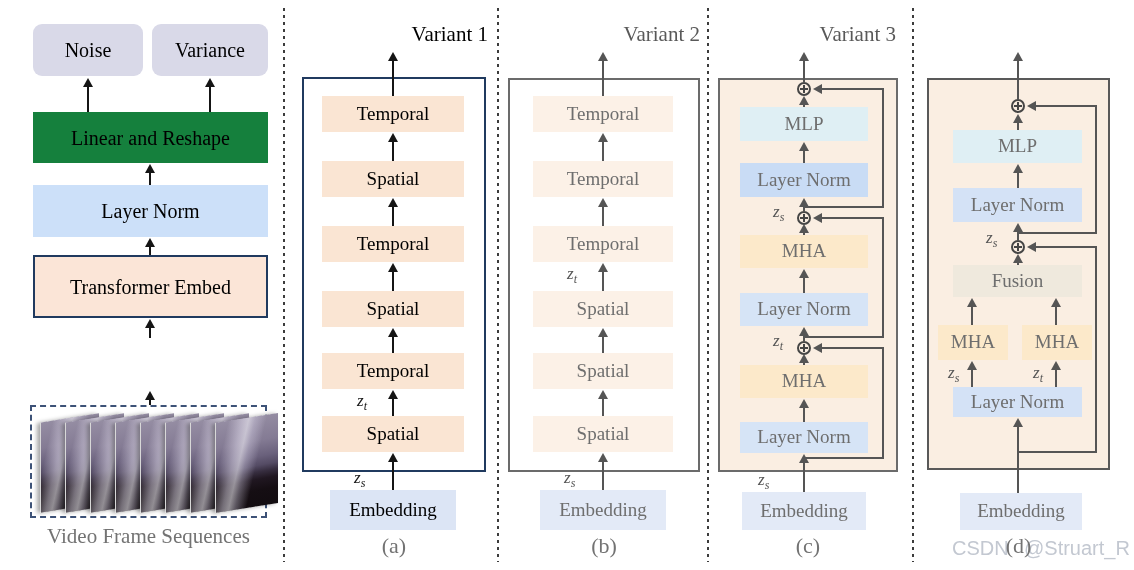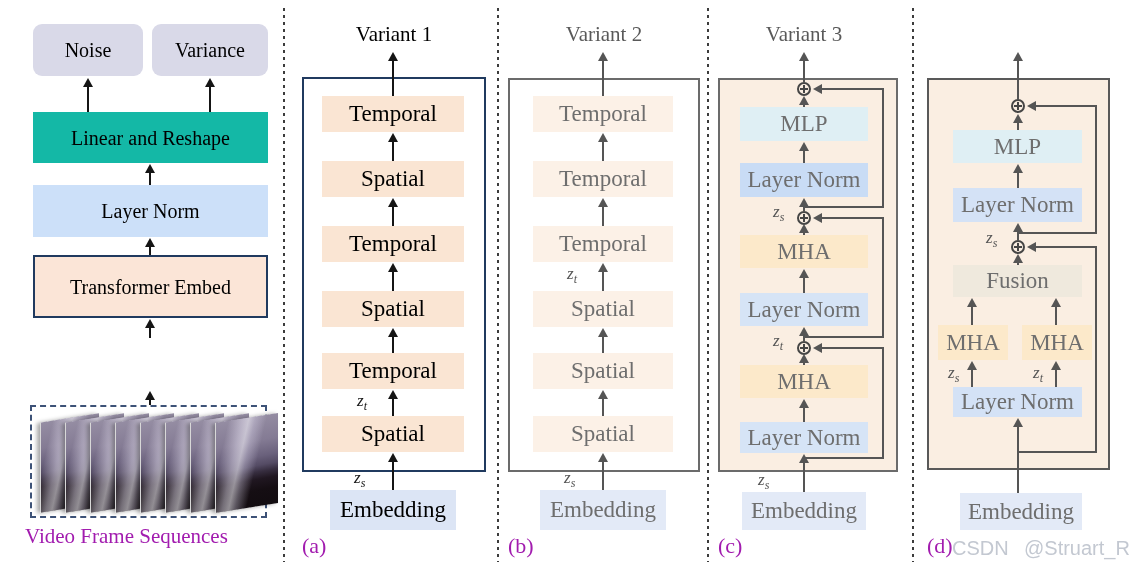--- a/index.html
+++ b/index.html
@@ -1,19 +1,19 @@
 <!DOCTYPE html>
 <html><head>
 <meta charset="utf-8">
 <style>
   html,body{margin:0;padding:0;background:#fff;}
   #stage{position:relative;width:1134px;height:570px;background:#ffffff;
          font-family:"Liberation Serif",serif;overflow:hidden;}
   .bx{position:absolute;box-sizing:border-box;display:flex;align-items:center;
-      justify-content:center;font-size:23px;line-height:1.1;text-align:center;}
+      justify-content:center;font-size:19px;line-height:1.1;text-align:center;}
   .rounded{border-radius:9px;}
   
   .arr{position:absolute;width:2px;background-color:currentColor;color:#151515;}
   .arr::after{content:"";position:absolute;top:-9px;left:-4px;width:0;height:0;
       border-left:5px solid transparent;border-right:5px solid transparent;
       border-bottom:9px solid;}
   .gray{color:#555;}
   
   .harr{position:absolute;height:2px;background-color:currentColor;color:#555;}
   .harr::after{content:"";position:absolute;left:-9px;top:-4px;width:0;height:0;
@@ -22,22 +22,22 @@
   .hl{position:absolute;height:2px;background:#555;}
   .vl{position:absolute;width:2px;background:#555;}
   .oplus{position:absolute;width:14px;height:14px;border:2px solid #454545;
       border-radius:50%;box-sizing:border-box;background:#faeee2;}
   .oplus::before{content:"";position:absolute;left:1px;right:1px;top:50%;
       margin-top:-1px;height:2px;background:#454545;}
   .oplus::after{content:"";position:absolute;top:1px;bottom:1px;left:50%;
       margin-left:-1px;width:2px;background:#454545;}
   .sep{position:absolute;top:8px;height:554px;width:2px;
       background:repeating-linear-gradient(to bottom,#3c3c3c 0 3px,transparent 3px 7px);}
-  .title{position:absolute;font-size:21px;text-align:center;}
-  .cap{position:absolute;font-size:22px;color:#a21caf;}
+  .title{position:absolute;font-size:21px;text-align:right;}
+  .cap{position:absolute;font-size:22px;text-align:center;color:#737373;}
   .zlab{position:absolute;font-style:italic;font-size:17px;color:#151515;
       font-family:"Liberation Serif",serif;}
   .zlab sub{font-size:12px;}
   .zlab.gray{color:#555;}
   .graytxt{color:#6e6e6e;}
   .frame{position:absolute;width:58px;height:90px;transform:skewY(-9deg);
       border-left:1px solid #d8d8d8;box-shadow:-3px 0 4px rgba(0,0,0,.35);
       background:
         linear-gradient(103deg,transparent 15%,rgba(235,230,245,.45) 32%,rgba(250,248,255,.55) 40%,rgba(225,220,240,.35) 48%,transparent 62%),
         linear-gradient(178deg,#958da3 0%,#847b94 28%,#6a617c 45%,#544b64 55%,#372e40 62%,#201721 70%,#150e13 82%,#120c10 100%);}
@@ -56,21 +56,21 @@
   <div class="sep" style="left:912px"></div>
 
   <div class="bx rounded" style="left:152px;top:24px;width:116px;height:52px;background:#D9D9E8;font-size:20px">
       <span>Variance</span>
     </div>
   <div class="bx rounded" style="left:33px;top:24px;width:110px;height:52px;background:#D9D9E8;font-size:20px">
       <span>Noise</span>
     </div>
   <div class="arr" style="left:87px;top:87px;height:25px"></div>
   <div class="arr" style="left:209px;top:87px;height:25px"></div>
-  <div class="bx" style="left:33px;top:112px;width:235px;height:51px;background:#14b8a6;font-size:20px">
+  <div class="bx" style="left:33px;top:112px;width:235px;height:51px;background:#15803d;font-size:20px">
       <span>Linear and Reshape</span>
     </div>
   <div class="arr" style="left:149px;top:173px;height:12px"></div>
   <div class="bx" style="left:33px;top:185px;width:235px;height:52px;background:#CCE0F9;font-size:20px">
       <span>Layer Norm</span>
     </div>
   <div class="arr" style="left:149px;top:247px;height:8px"></div>
   <div class="bx" style="left:33px;top:255px;width:235px;height:63px;background:#FBE5D7;border:2px solid #203A5F;font-size:20px">
       <span>Transformer Embed</span>
     </div>

